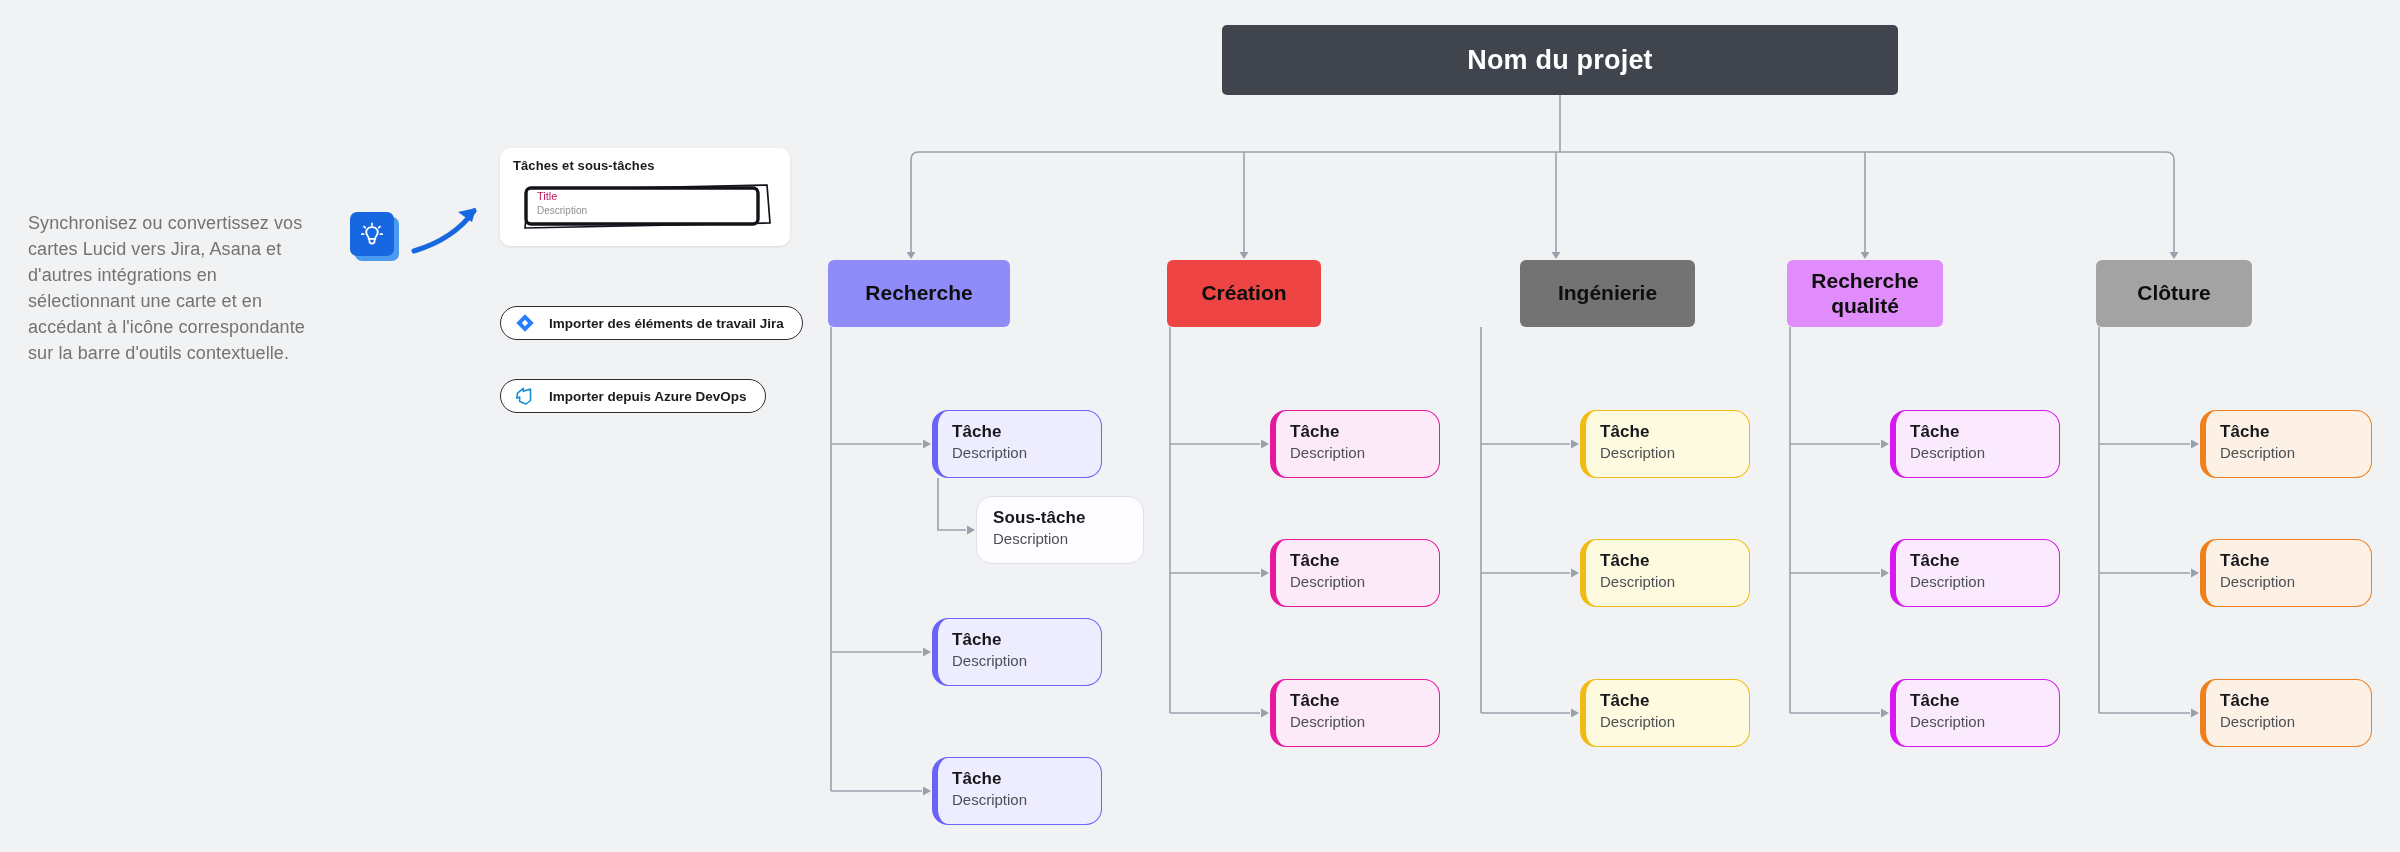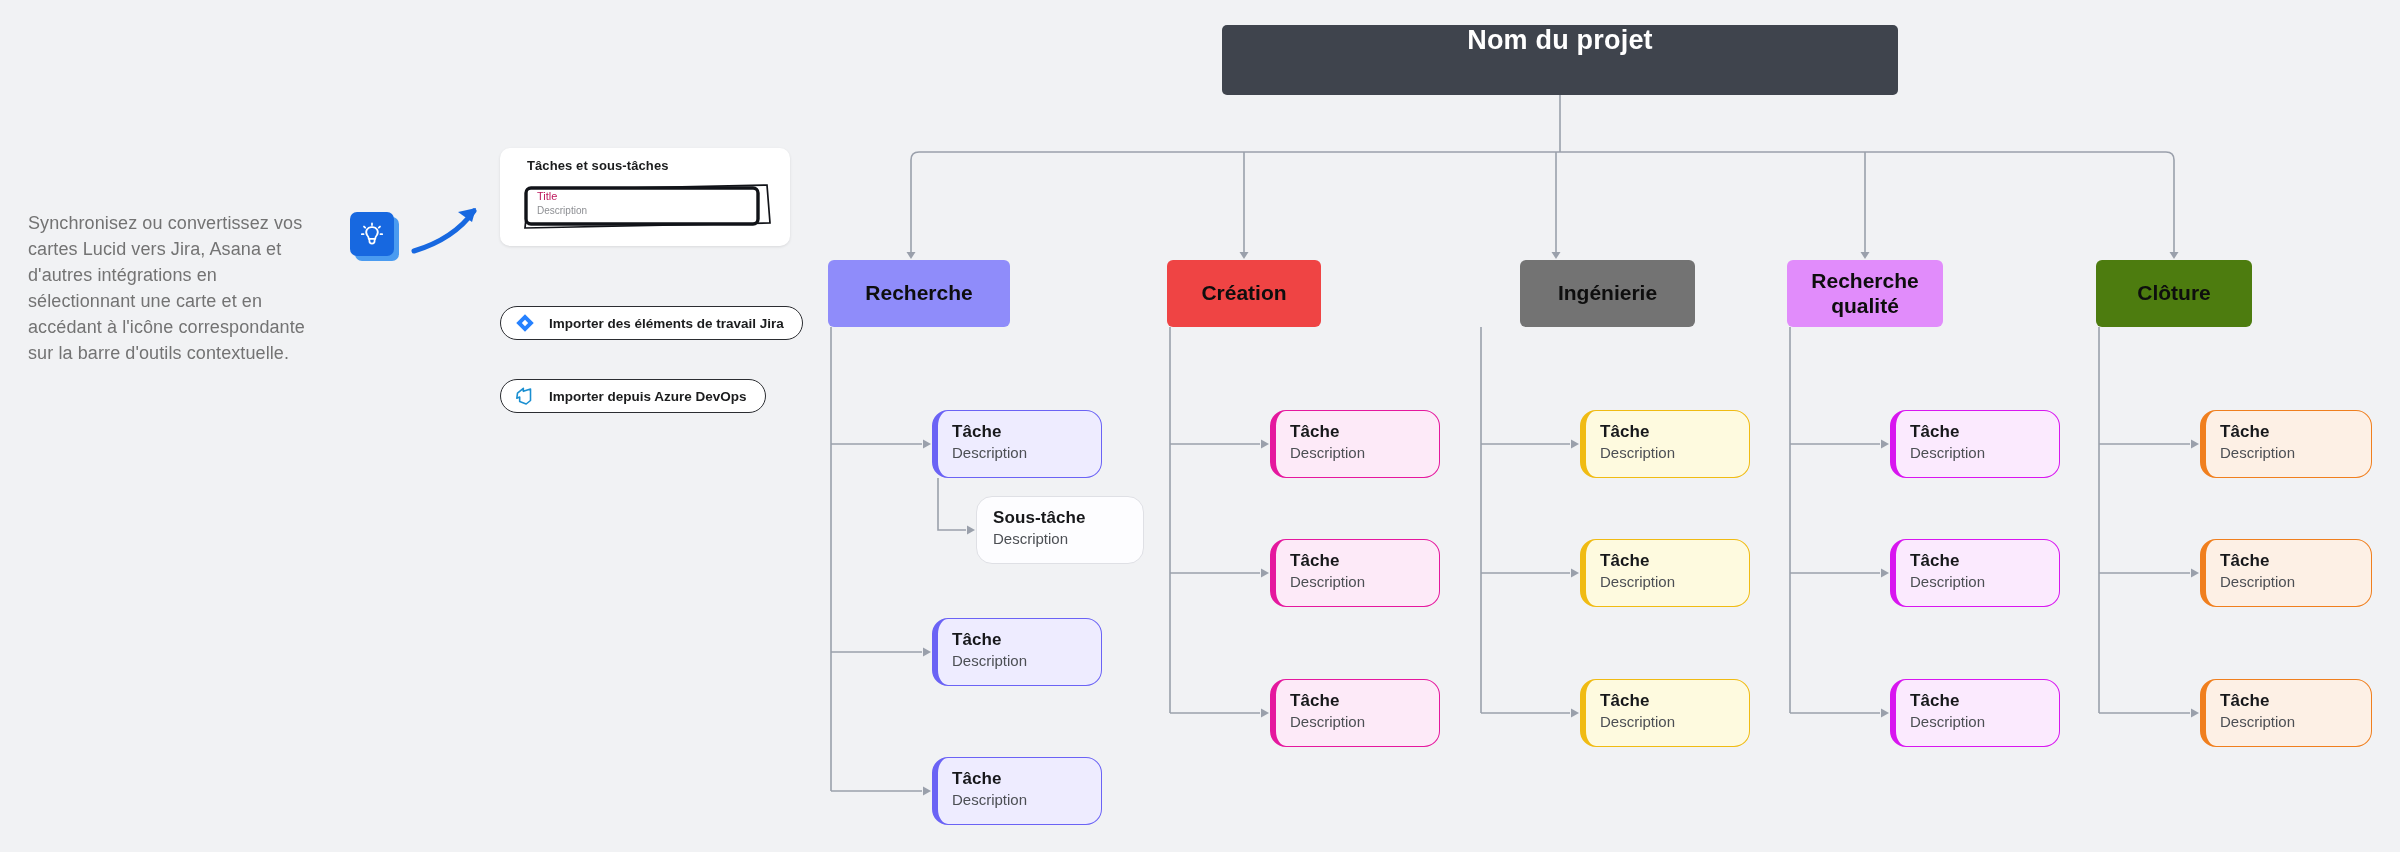--- a/index.html
+++ b/index.html
@@ -82,21 +82,21 @@
     left: 500px;
     top: 148px;
     width: 290px;
     height: 98px;
     background: #ffffff;
     border-radius: 10px;
     box-shadow: 0 1px 3px rgba(0,0,0,.10);
   }
   .panel-title {
     position: absolute;
-    left: 27px;
+    left: 13px;
     top: 10px;
     font-size: 13px;
     font-weight: bold;
     color: #1b1c1d;
     letter-spacing: .1px;
   }
   .sketch-card {
     position: absolute;
     left: 15px;
     top: 33px;
@@ -145,21 +145,21 @@
   
   .root-node {
     position: absolute;
     left: 1222px;
     top: 25px;
     width: 676px;
     height: 70px;
     background: #3f444d;
     border-radius: 5px;
     display: flex;
-    align-items: flex-start;
+    align-items: center;
     justify-content: center;
     color: #ffffff;
     font-size: 27px;
     font-weight: bold;
     letter-spacing: .2px;
   }
 
   
   .col-head {
     position: absolute;
@@ -375,21 +375,21 @@
         <div class="card-desc">Description</div>
       </div>
       <div class="card" style="left: 1890px; top: 539px; width: 170px; background: rgb(251, 234, 254); border-color: rgb(216, 22, 240);">
         <div class="card-title">Tâche</div>
         <div class="card-desc">Description</div>
       </div>
       <div class="card" style="left: 1890px; top: 679px; width: 170px; background: rgb(251, 234, 254); border-color: rgb(216, 22, 240);">
         <div class="card-title">Tâche</div>
         <div class="card-desc">Description</div>
       </div>
-      <div class="col-head" style="left: 2096px; width: 156px; background: #4d7c0f;">
+      <div class="col-head" style="left: 2096px; width: 156px; background: #a3a3a3;">
         <span>Clôture</span>
       </div>
       <div class="card" style="left: 2200px; top: 410px; width: 172px; background: rgb(253, 240, 229); border-color: rgb(240, 127, 30);">
         <div class="card-title">Tâche</div>
         <div class="card-desc">Description</div>
       </div>
       <div class="card" style="left: 2200px; top: 539px; width: 172px; background: rgb(253, 240, 229); border-color: rgb(240, 127, 30);">
         <div class="card-title">Tâche</div>
         <div class="card-desc">Description</div>
       </div>

